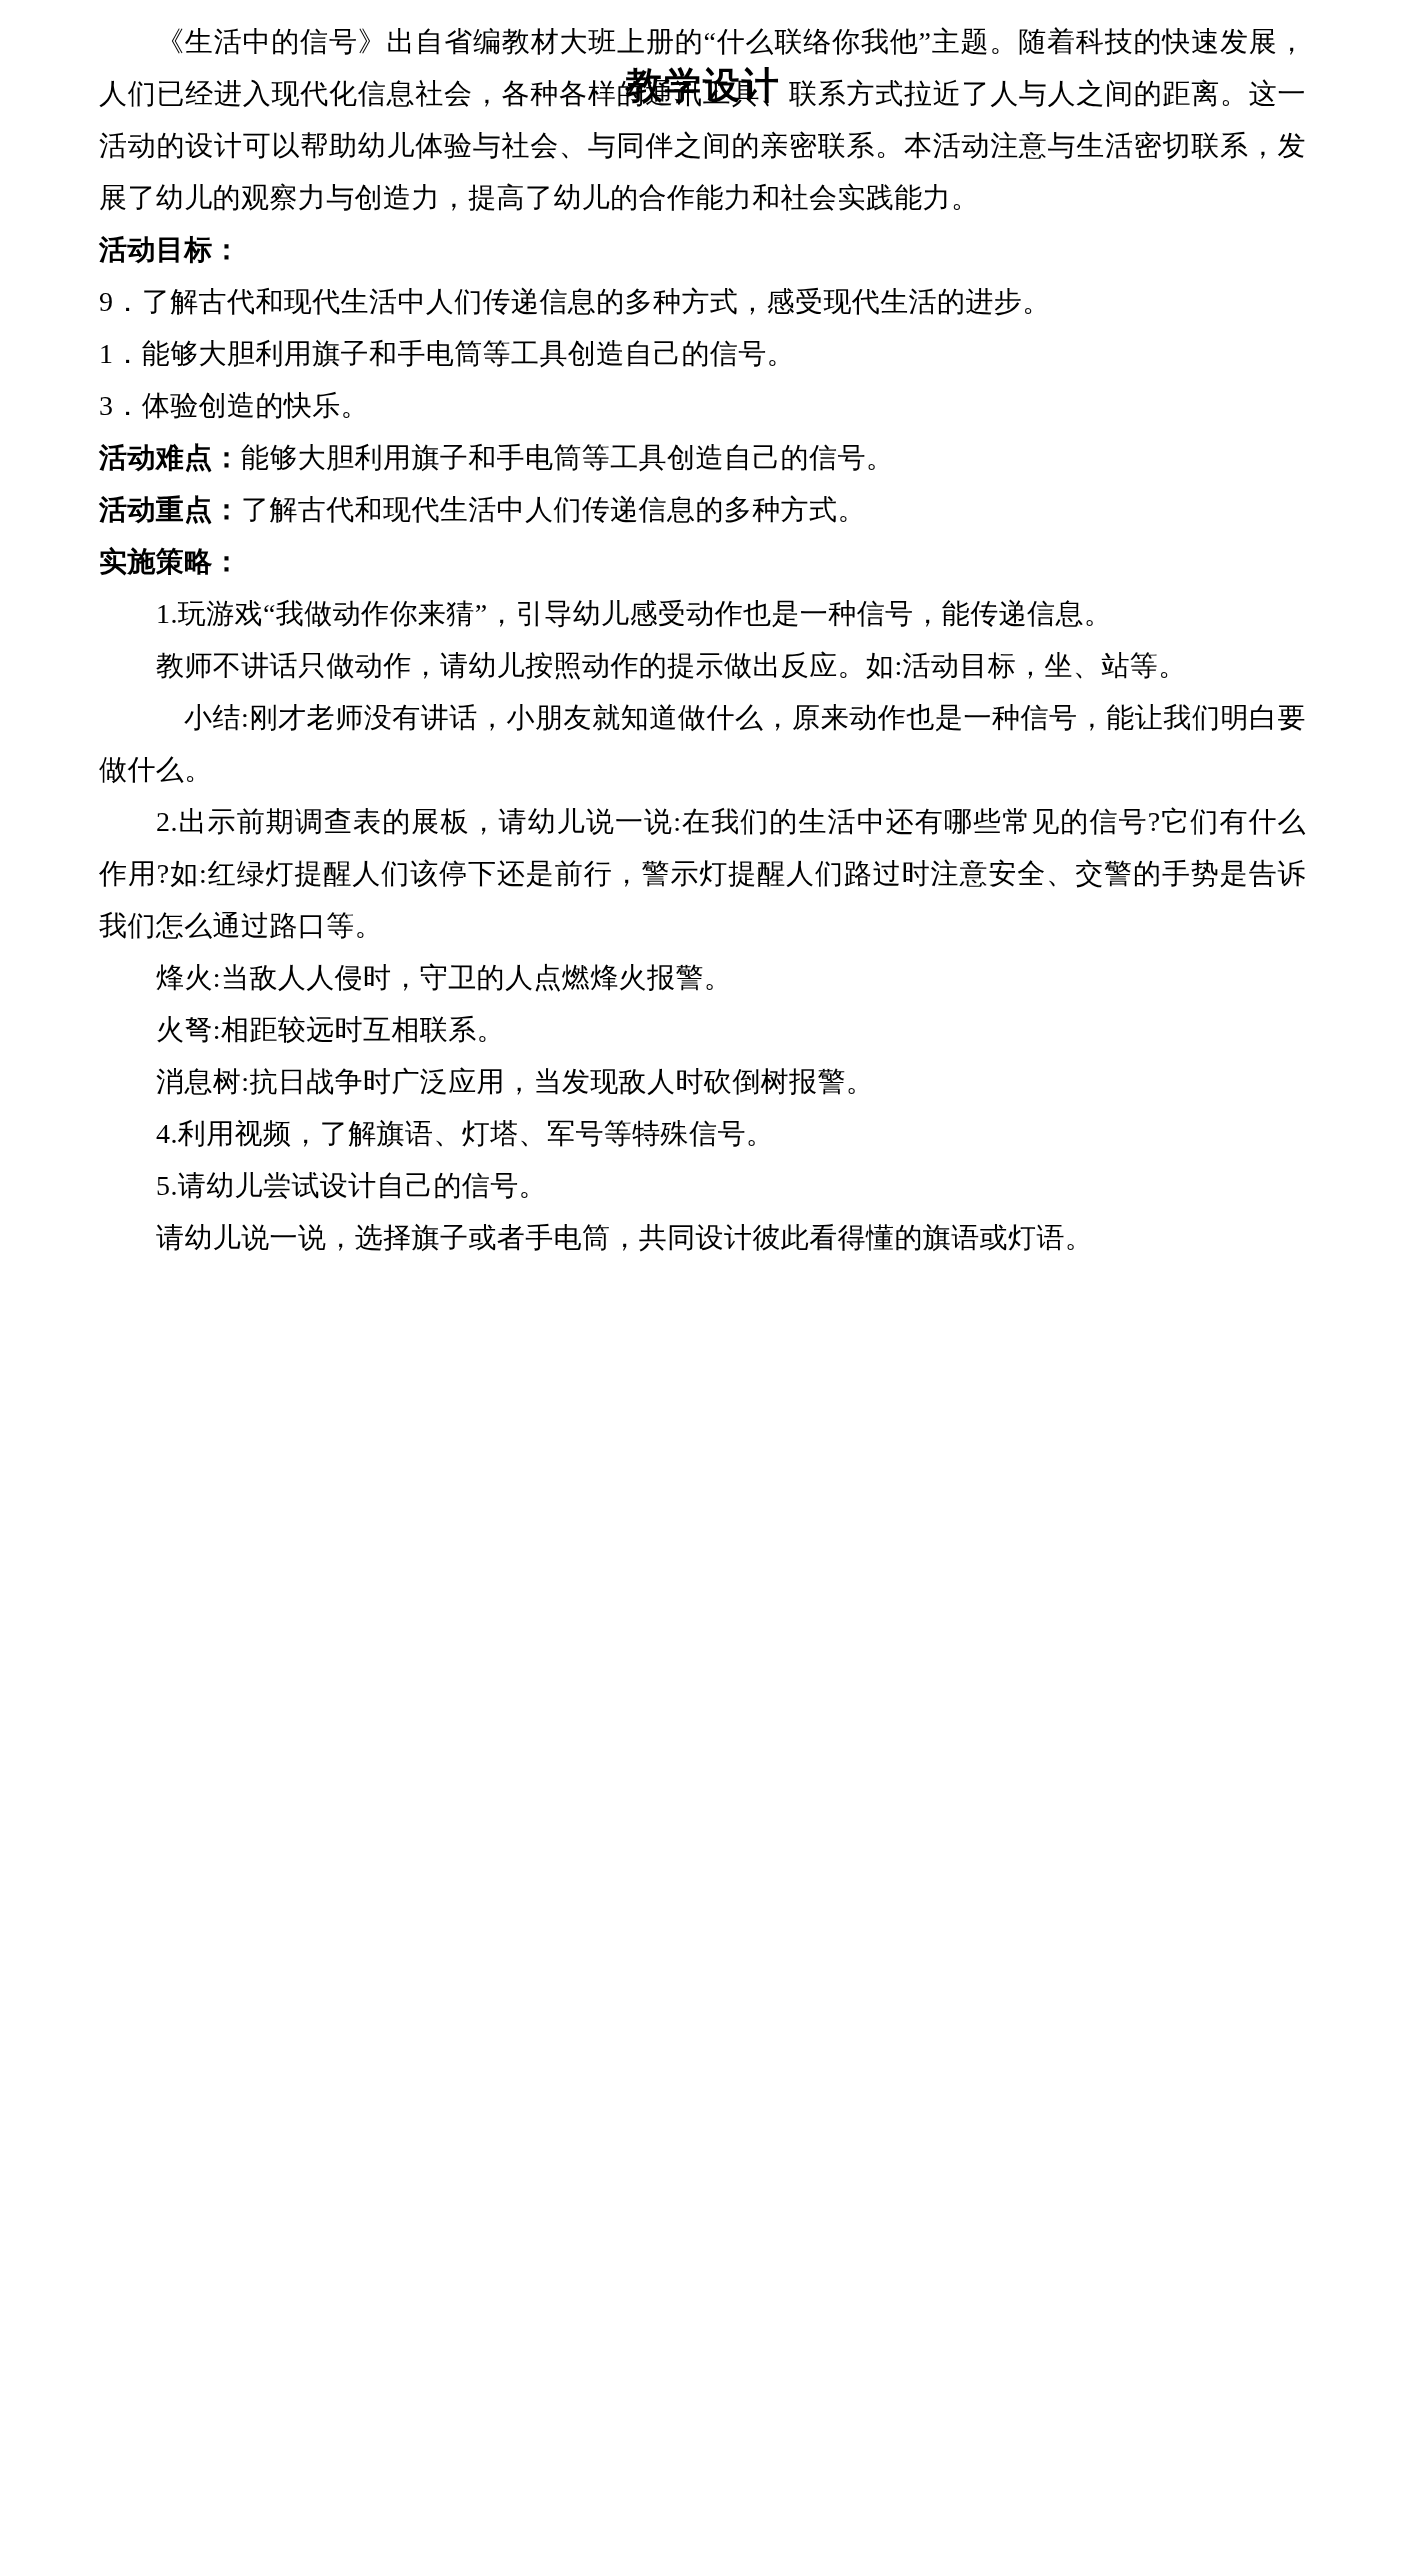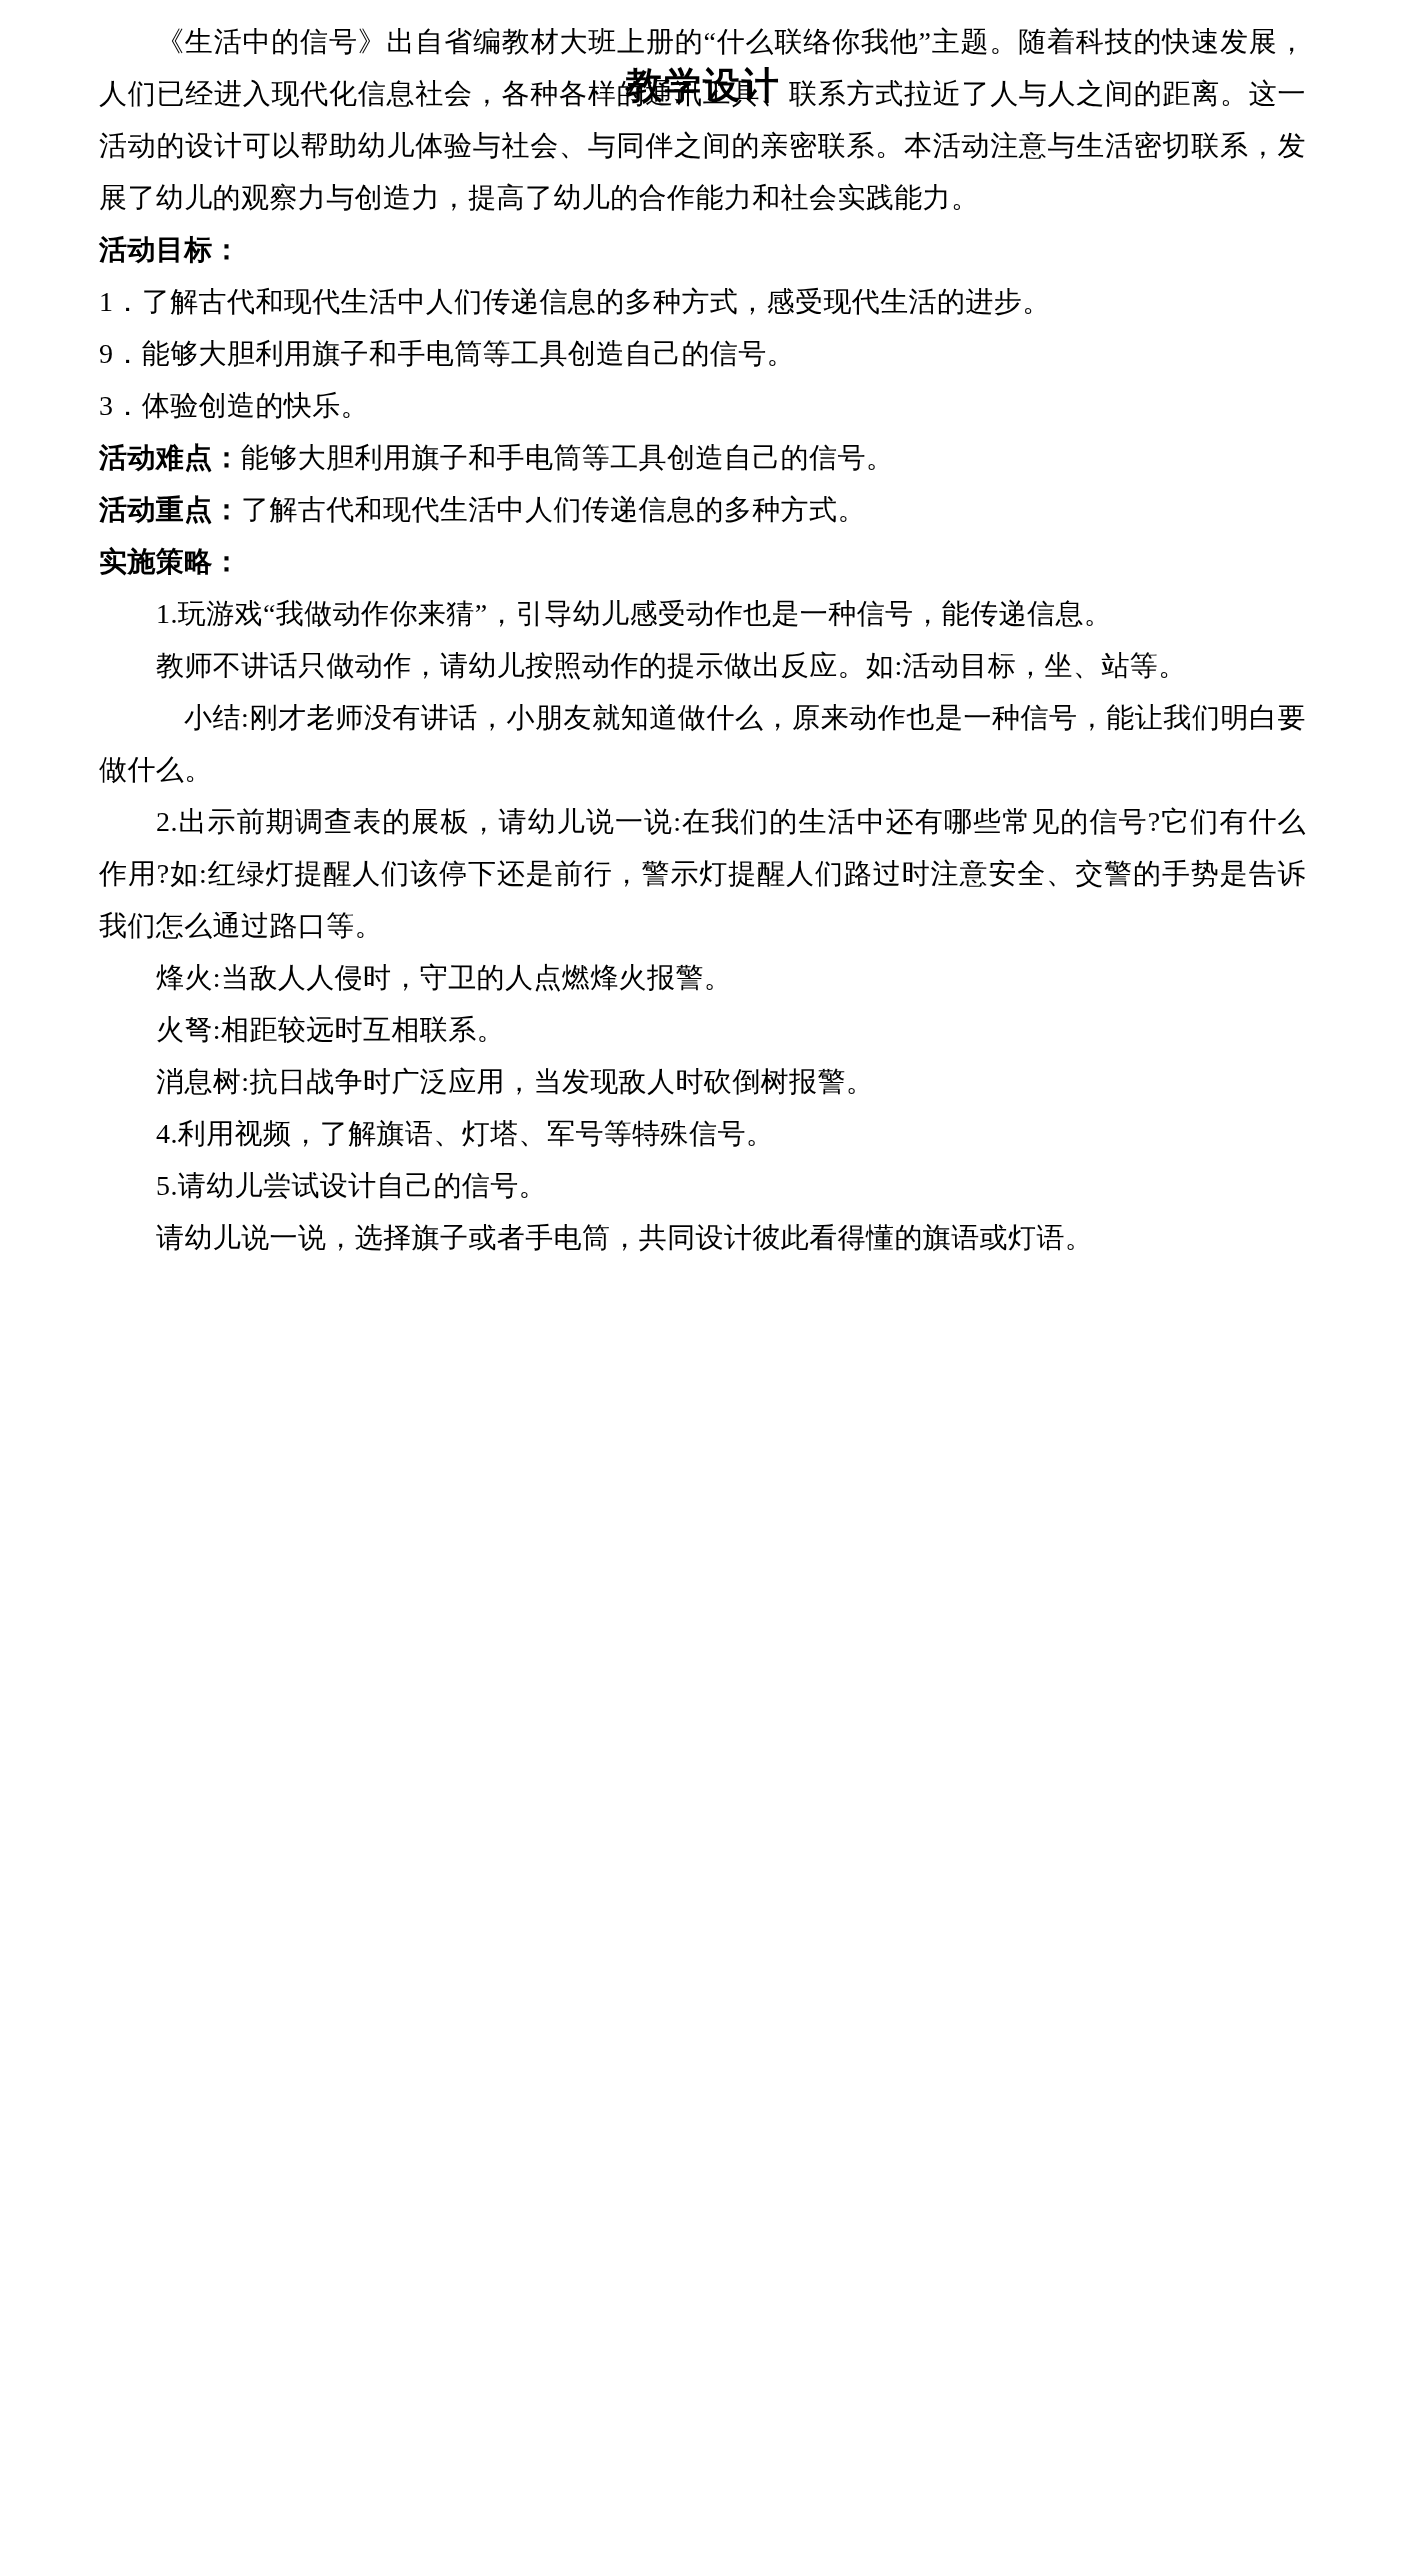--- a/index.html
+++ b/index.html
@@ -69,23 +69,23 @@
 <div class="page">
 
   <h1 class="doc-title">教学设计</h1>
 
   <div class="doc-body">
 
     <p class="para indent-2 gap-intro">《生活中的信号》出自省编教材大班上册的“什么联络你我他”主题。随着科技的快速发展，人们已经进入现代化信息社会，各种各样的通讯工具、联系方式拉近了人与人之间的距离。这一活动的设计可以帮助幼儿体验与社会、与同伴之间的亲密联系。本活动注意与生活密切联系，发展了幼儿的观察力与创造力，提高了幼儿的合作能力和社会实践能力。</p>
 
     <p class="para indent-0 bold-head">活动目标：</p>
 
-    <p class="para indent-0 num-item">1．了解古代和现代生活中人们传递信息的多种方式，感受现代生活的进步。</p>
+    <p class="para indent-0 num-item">9．了解古代和现代生活中人们传递信息的多种方式，感受现代生活的进步。</p>
 
-    <p class="para indent-0 num-item">9．能够大胆利用旗子和手电筒等工具创造自己的信号。</p>
+    <p class="para indent-0 num-item">1．能够大胆利用旗子和手电筒等工具创造自己的信号。</p>
 
     <p class="para indent-0 num-item">3．体验创造的快乐。</p>
 
     <p class="para indent-0"><span class="lead">活动难点：</span><span>能够大胆利用旗子和手电筒等工具创造自己的信号。</span></p>
 
     <p class="para indent-0"><span class="lead">活动重点：</span><span>了解古代和现代生活中人们传递信息的多种方式。</span></p>
 
     <p class="para indent-0 bold-head">实施策略：</p>
 
     <p class="para indent-2">1.玩游戏“我做动作你来猜”，引导幼儿感受动作也是一种信号，能传递信息。</p>

